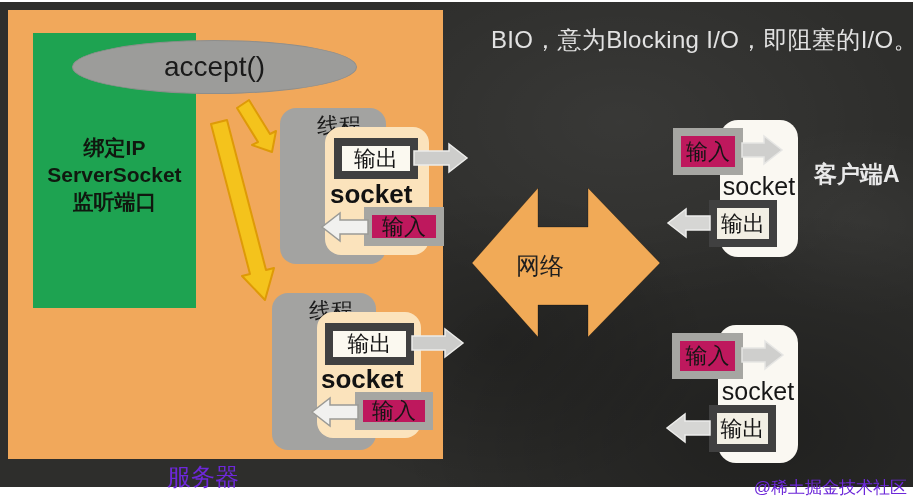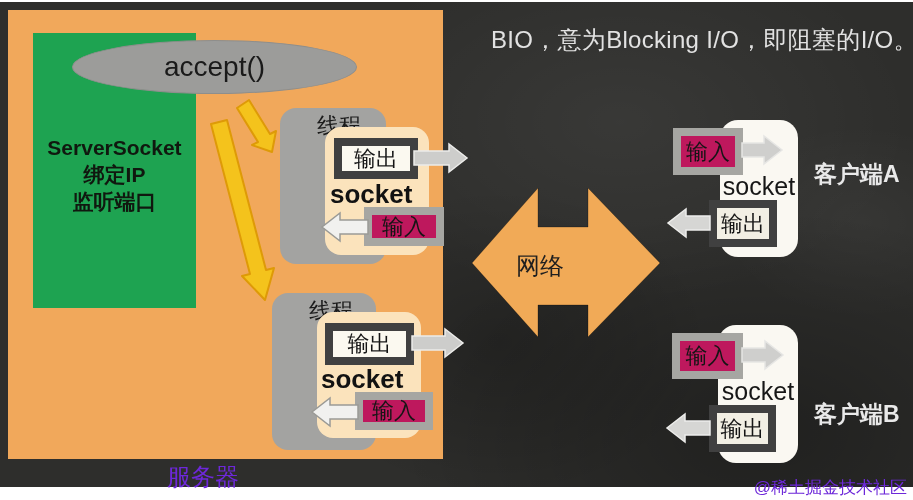--- a/index.html
+++ b/index.html
@@ -71,22 +71,22 @@
 </head>
 <body>
 
 <div class="stage">
 
   <div class="abs photo"></div>
 
   <div class="abs server-panel"></div>
   <div class="abs green-box">
     <div class="abs green-text">
+      <div>绑定IP</div>
       <div>ServerSocket</div>
-      <div>绑定IP</div>
       <div>监听端口</div>
     </div>
   </div>
   <div class="abs ellipse">
     <span>accept()</span>
   </div>
 
   <div class="abs thread-box t1">
     <span class="thread-label">线程</span>
   </div>
@@ -122,21 +122,20 @@
   <div class="abs client-name cn1">客户端A</div>
 
   <div class="abs client-box cb"></div>
   <div class="abs io-box io-gray cio cin2">
     <span>输入</span>
   </div>
   <div class="abs client-socket-word csw2">socket</div>
   <div class="abs io-box cio cout2">
     <span>输出</span>
   </div>
-  <div class="abs client-name cn2">客户端B</div>
 
   <div class="abs title">BIO，意为Blocking I/O，即阻塞的I/O。</div>
   <div class="abs server-caption">服务器</div>
 
   <svg class="abs arrow-overlay" width="913" height="500" viewBox="0 0 913 500">
 
     <polygon points="472,263 538,188 538,227 588,227 588,188 660,263 588,337 588,305 538,305 538,337" stroke="rgba(0,0,0,0.25)" stroke-width="1" fill="#F1AA57"></polygon>
 
     <polygon points="249,100 270,134 276,131 272,152 252,145 258,142 237,108" stroke="#DE9A07" stroke-width="2" stroke-linejoin="round" fill="#F4C31C"></polygon>
     <polygon points="227,120 266,270 274,268 265,300 242,276 250,274 211,124" stroke="#DE9A07" stroke-width="2" stroke-linejoin="round" fill="#F4C31C"></polygon>

